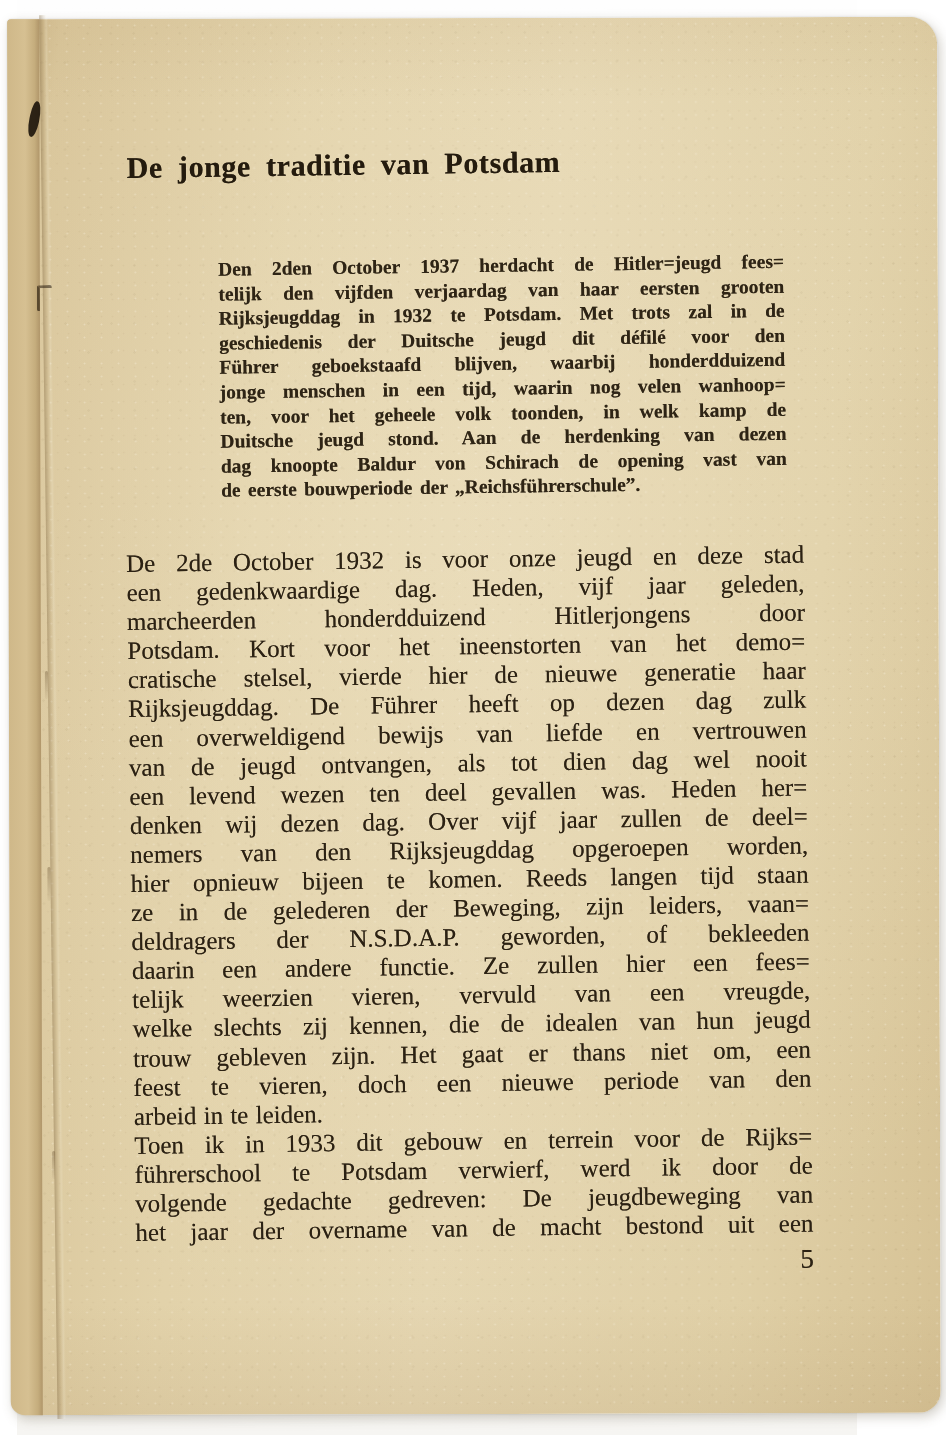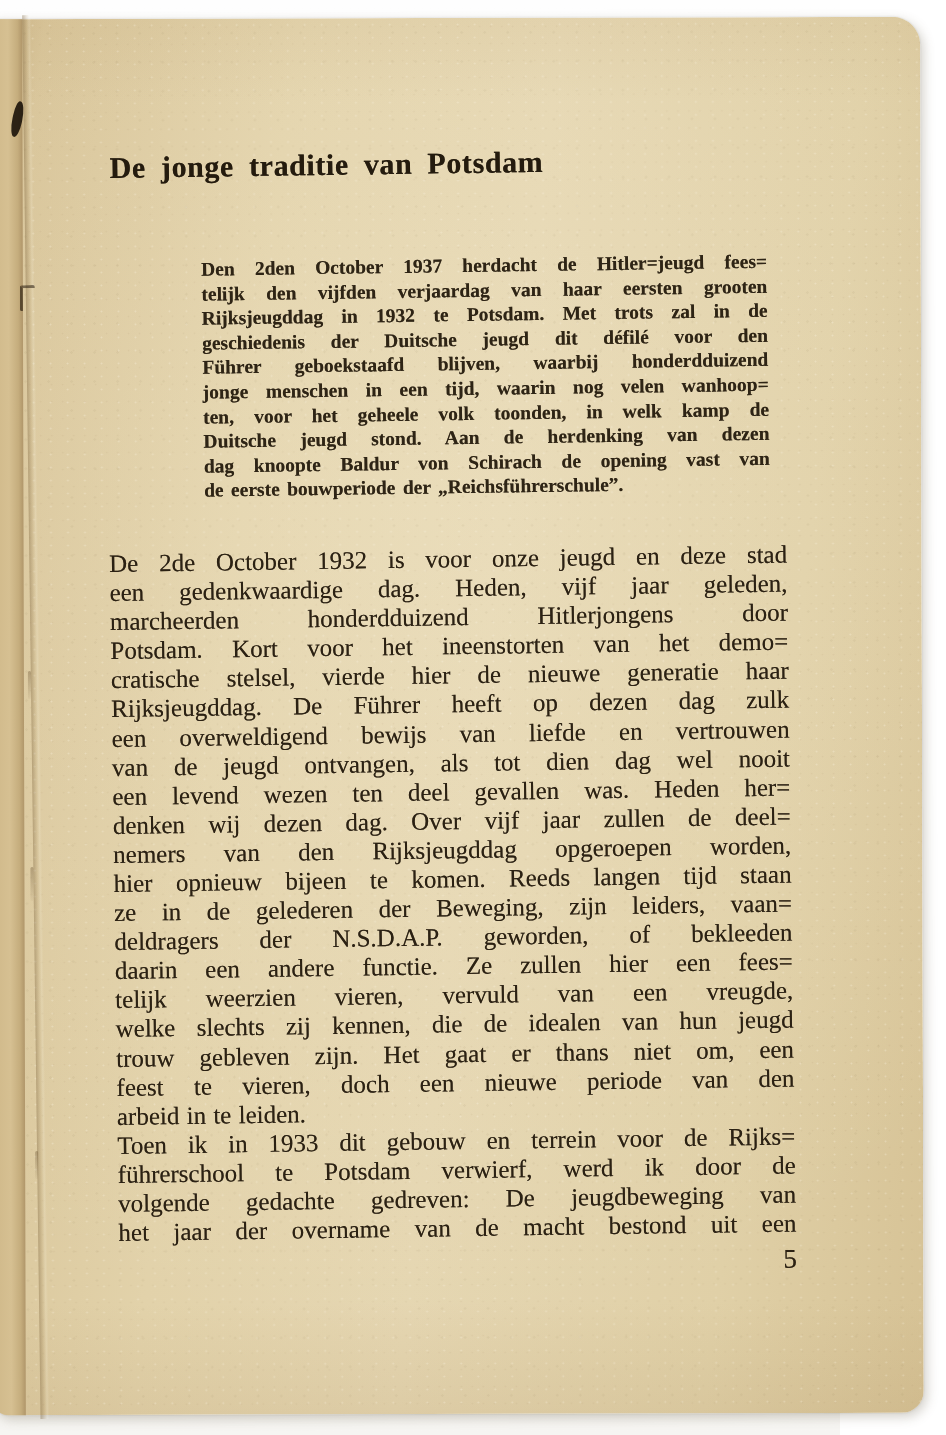--- a/index.html
+++ b/index.html
@@ -4,20 +4,21 @@
 <style>
   html,body{margin:0;padding:0;}
   body{
     width:946px;height:1435px;overflow:hidden;
     background:#ffffff;
     font-family:"Liberation Serif","DejaVu Serif",serif;
   }
   .scene{
     position:relative;width:840px;height:1435px;
     background:linear-gradient(180deg,#fefefe 0%,#fbfbf9 60%,#f6f5f2 100%);
+    margin-left:17px;
   }
   
   .page{
     position:absolute;left:-8px;top:18px;width:930px;height:1396px;
     border-radius:4px 28px 22px 14px;
     transform:rotate(-0.15deg);
     box-shadow:3px 4px 12px rgba(95,82,58,.28), 0 0 2px rgba(0,0,0,.15);
     background-image:
       radial-gradient(circle, rgba(118,92,50,.07) .7px, transparent 1.1px),
       radial-gradient(circle, rgba(100,76,40,.055) 1px, transparent 1.5px),

